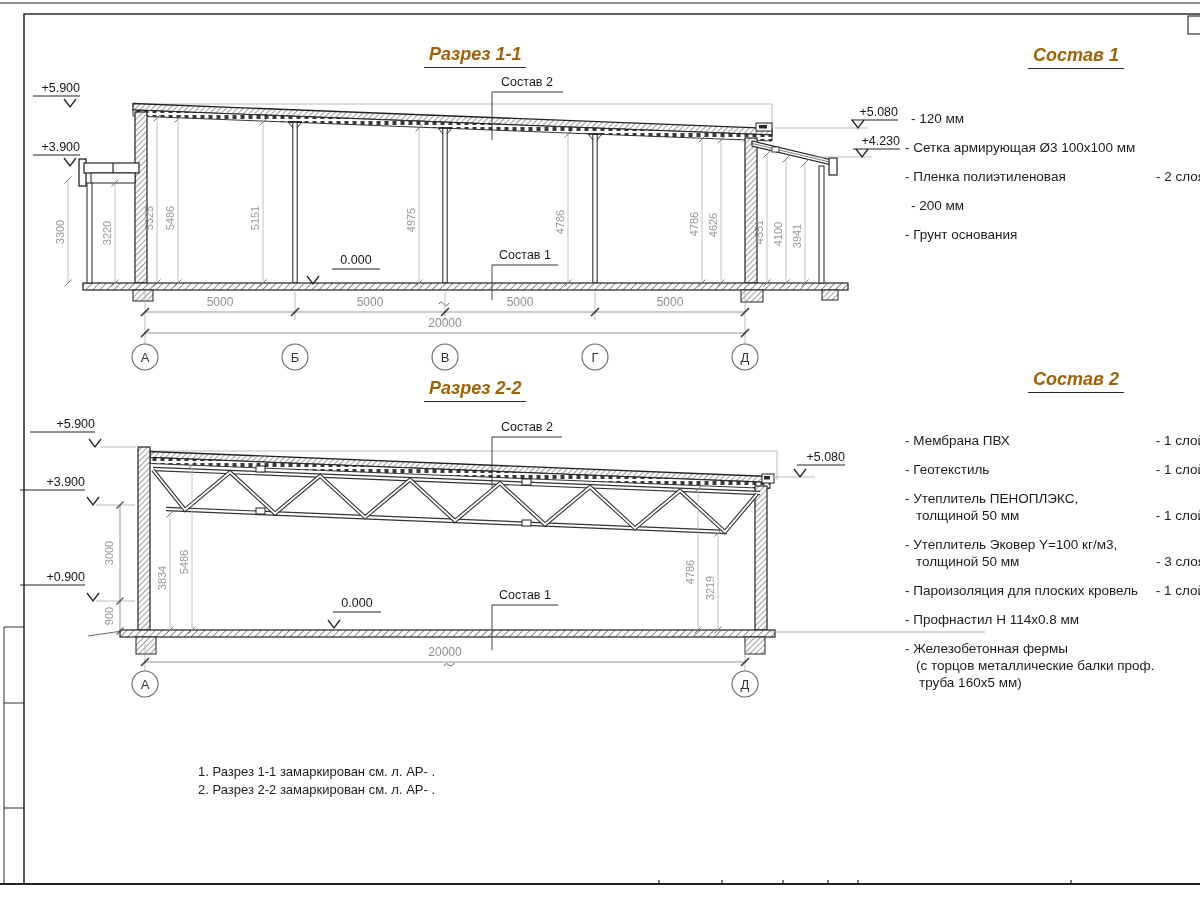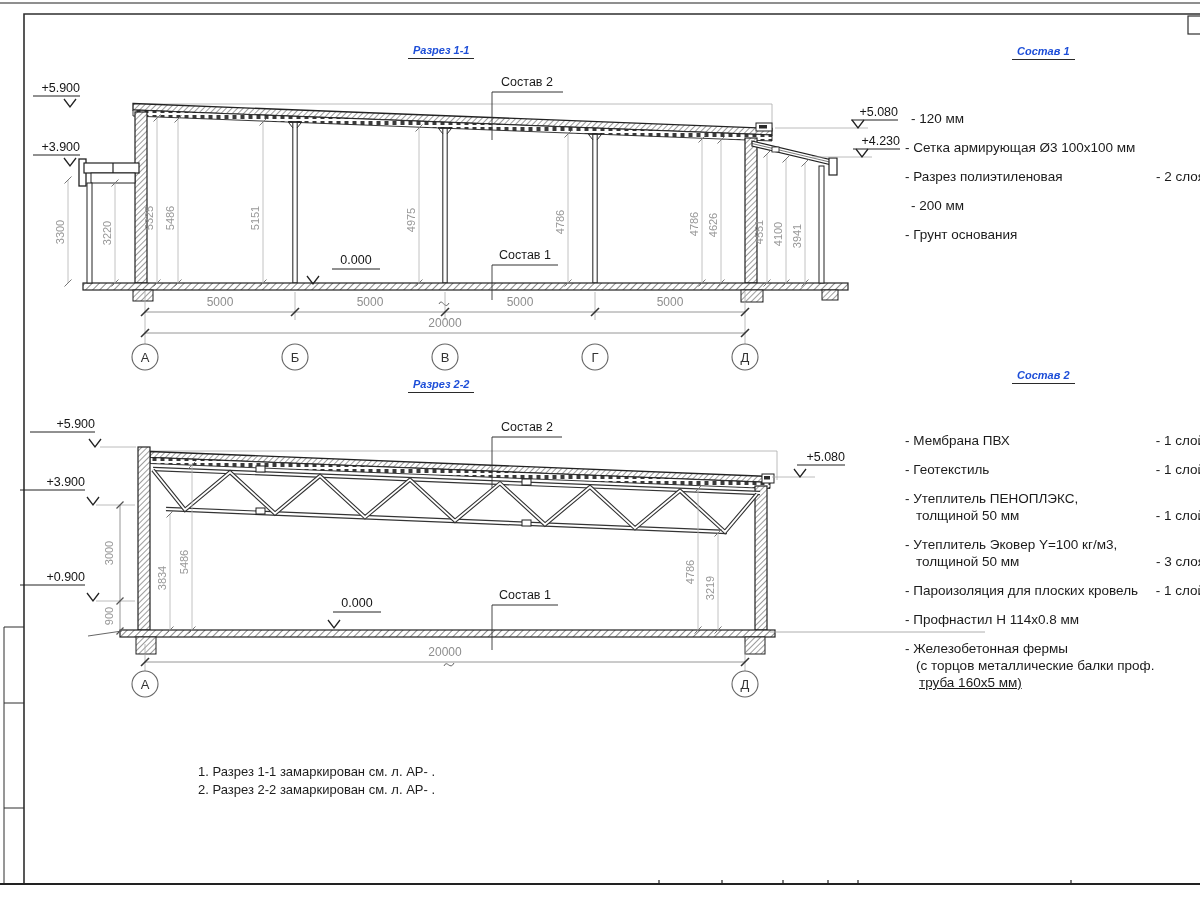--- a/index.html
+++ b/index.html
@@ -5,22 +5,22 @@
   html,body{margin:0;padding:0;background:#fff;}
   .sheet{position:relative;width:1200px;height:900px;background:#ffffff;overflow:hidden;
          font-family:"Liberation Sans",sans-serif;color:#1c1c1c;}
   svg{position:absolute;left:0;top:0;}
   svg text{font-family:"Liberation Sans",sans-serif;}
   .t-elev{font-size:12.5px;fill:#161616;}
   .t-dim{font-size:11px;fill:#989898;}
   .t-span{font-size:12px;fill:#8e8e8e;}
   .t-axis{font-size:13px;fill:#333;}
   .t-lbl{font-size:12.5px;fill:#1a1a1a;}
-  .dwg-title{position:absolute;font-style:italic;font-weight:700;font-size:11px;color:#1d4ed8;
-             border-bottom:1.5px solid #2a2a2a;padding:0 5px 2px 5px;white-space:nowrap;}
+  .dwg-title{position:absolute;font-style:italic;font-weight:700;font-size:18px;color:#a16207;
+             border-bottom:1.5px solid #2a2a2a;padding:0 5px 2px 5px;white-space:nowrap;margin-left:16px;}
   .mat-list{position:absolute;width:300px;font-size:13.5px;color:#1b1b1b;}
   .mat-row{display:flex;justify-content:space-between;align-items:flex-end;margin-bottom:12px;}
   .mat-lines{line-height:17px;}
   .mat-lines .cont{padding-left:11px;}
   .mat-value{white-space:nowrap;padding-left:6px;line-height:17px;}
   .notes{position:absolute;left:198px;top:763px;font-size:13px;line-height:17.5px;color:#1e1e1e;}
 </style>
 </head>
 <body>
 
@@ -360,21 +360,21 @@
   <div class="mat-row">
     <div class="mat-value">- 120 мм</div>
   </div>
   <div class="mat-row">
     <div class="mat-lines">
           <div>- Сетка армирующая Ø3 100x100 мм</div>
         </div>
   </div>
   <div class="mat-row">
     <div class="mat-lines">
-          <div>- Разрез полиэтиленовая</div>
+          <div>- Пленка полиэтиленовая</div>
         </div>
     <div class="mat-value">- 2 слоя</div>
   </div>
   <div class="mat-row">
     <div class="mat-value">- 200 мм</div>
   </div>
   <div class="mat-row">
     <div class="mat-lines">
           <div>- Грунт основания</div>
         </div>
@@ -416,21 +416,21 @@
   </div>
   <div class="mat-row">
     <div class="mat-lines">
           <div>- Профнастил Н 114x0.8 мм</div>
         </div>
   </div>
   <div class="mat-row">
     <div class="mat-lines">
       <div>- Железобетонная фермы</div>
       <div class="cont">(с торцов металлические балки проф.</div>
-      <div class="cont" style="padding-left:14px;text-decoration:underline;">труба 160x5 мм)</div>
+      <div class="cont" style="padding-left:14px;">труба 160x5 мм)</div>
     </div>
   </div>
 </div>
 
 <div class="notes">
   <div>1. Разрез 1-1 замаркирован см. л. АР- .</div>
   <div>2. Разрез 2-2 замаркирован см. л. АР- .</div>
 </div>
 
 </div>

